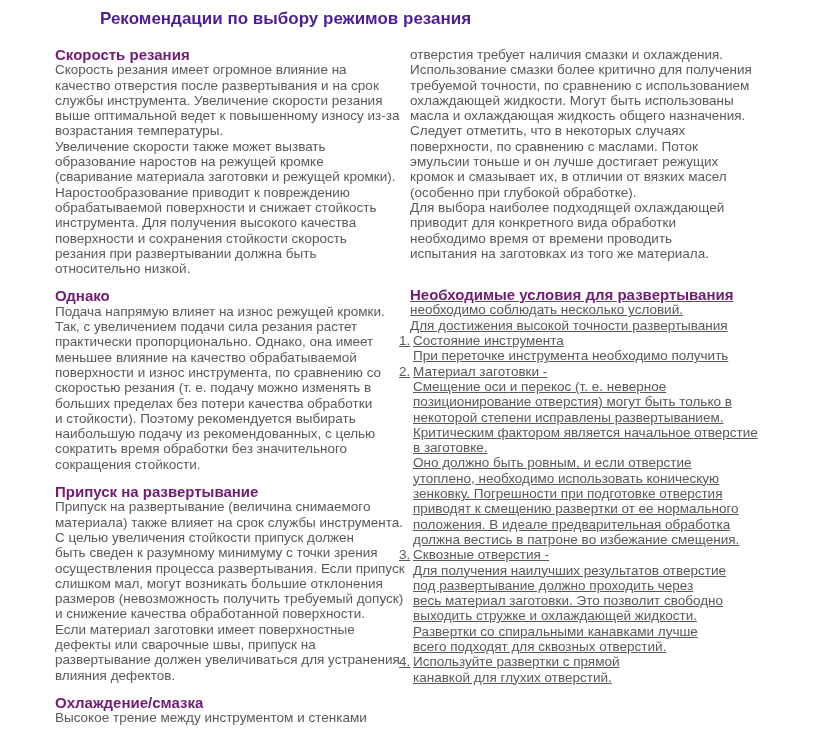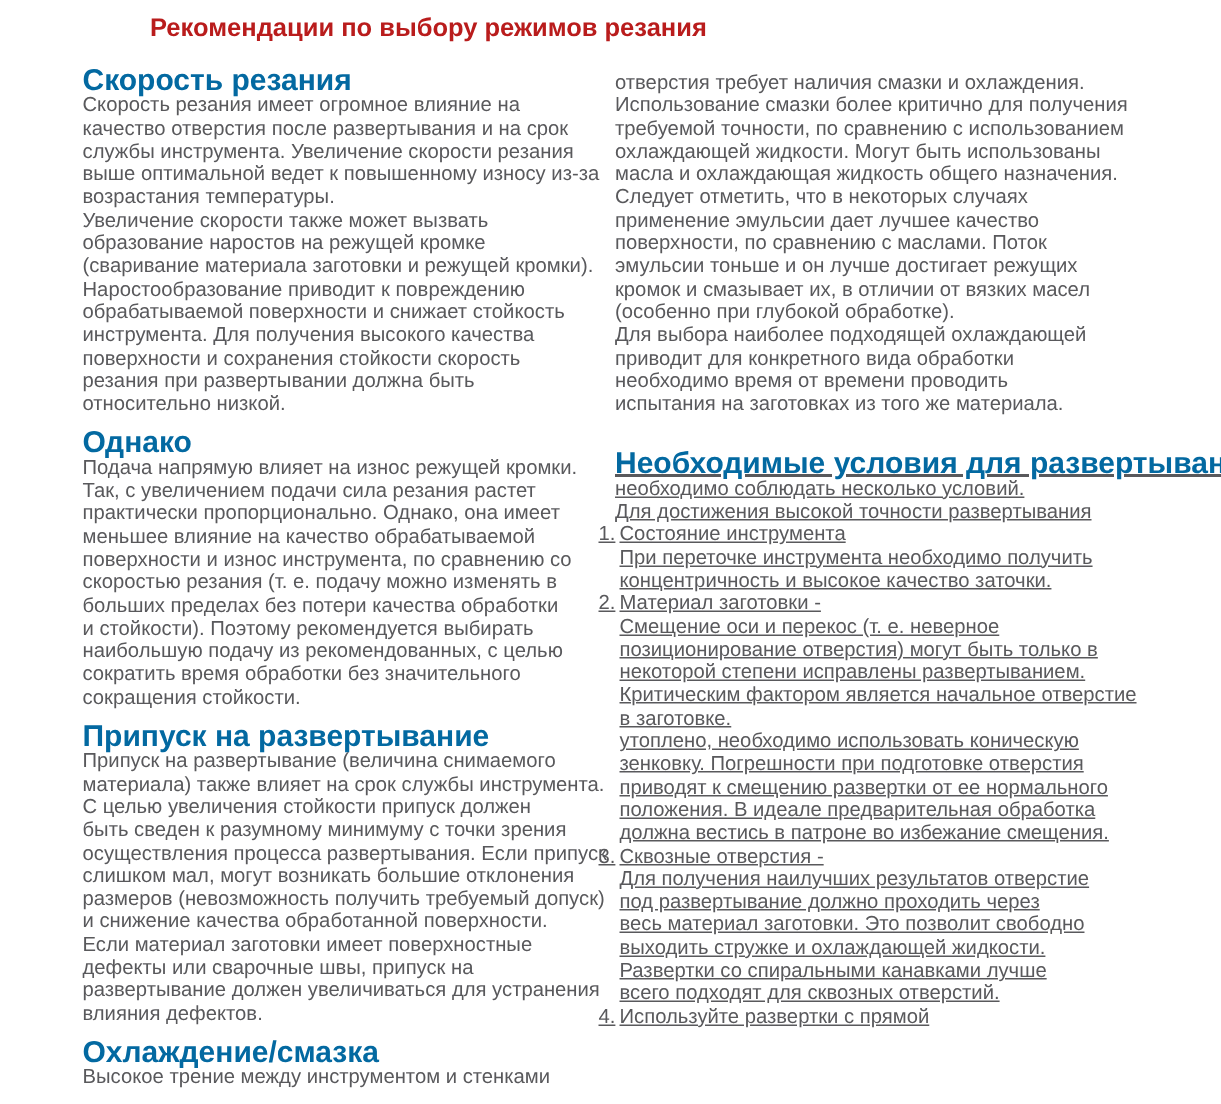--- a/index.html
+++ b/index.html
@@ -8,38 +8,38 @@
     background: #ffffff;
     font-family: "Liberation Sans", sans-serif;
     overflow: hidden;
   }
   .page { position: relative; width: 814px; height: 736px; background: #ffffff; }
   .page-title {
     position: absolute;
     left: 100px; top: 9px;
     font-size: 17px;
     font-weight: 700;
-    color: #b91c1c;
+    color: #4c1d95;
     white-space: nowrap;
   }
   .col {
     position: absolute;
     top: 47px;
     font-size: 13.5px;
     line-height: 15.3px;
     color: #59595c;
   }
   .col-left  { left: 55px;  width: 376px; }
   .col-right { left: 410px; width: 380px; }
   .doc-section + .doc-section { margin-top: 12px; }
   .col-right .doc-section + .doc-section { margin-top: 26px; text-decoration: underline; }
   .sec-heading {
-    font-size: 20px;
+    font-size: 15px;
     font-weight: 700;
-    color: #0369a1;
+    color: #701a75;
     line-height: 15.3px;
     white-space: nowrap;
   }
   .doc-line { white-space: nowrap; }
   .list-item { display: flex; margin-left: -11px; }
   .item-num  { flex: 0 0 14px; width: 14px; }
   .item-body { flex: 1 1 auto; min-width: 0; }
 </style>
 </head>
 <body>
@@ -101,51 +101,50 @@
     </div>
 
   <div class="col col-right">
       <section class="doc-section">
         <div class="doc-line">отверстия требует наличия смазки и охлаждения.</div>
         <div class="doc-line">Использование смазки более критично для получения</div>
         <div class="doc-line">требуемой точности, по сравнению с использованием</div>
         <div class="doc-line">охлаждающей жидкости. Могут быть использованы</div>
         <div class="doc-line">масла и охлаждающая жидкость общего назначения.</div>
         <div class="doc-line">Следует отметить, что в некоторых случаях</div>
-        <div class="doc-line">применение эмульсии дает лучшее качество</div>
         <div class="doc-line">поверхности, по сравнению с маслами. Поток</div>
         <div class="doc-line">эмульсии тоньше и он лучше достигает режущих</div>
         <div class="doc-line">кромок и смазывает их, в отличии от вязких масел</div>
         <div class="doc-line">(особенно при глубокой обработке).</div>
         <div class="doc-line">Для выбора наиболее подходящей охлаждающей</div>
         <div class="doc-line">приводит для конкретного вида обработки</div>
         <div class="doc-line">необходимо время от времени проводить</div>
         <div class="doc-line">испытания на заготовках из того же материала.</div>
       </section>
       <section class="doc-section">
         <h2 class="sec-heading">Необходимые условия для развертывания</h2>
         <div class="doc-line">необходимо соблюдать несколько условий.</div>
         <div class="doc-line">Для достижения высокой точности развертывания</div>
         <div class="list-item">
           <span class="item-num">1.</span>
           <div class="item-body">
             <div class="doc-line">Состояние инструмента</div>
             <div class="doc-line">При переточке инструмента необходимо получить</div>
-            <div class="doc-line">концентричность и высокое качество заточки.</div>
           </div>
         </div>
         <div class="list-item">
           <span class="item-num">2.</span>
           <div class="item-body">
             <div class="doc-line">Материал заготовки -</div>
             <div class="doc-line">Смещение оси и перекос (т. е. неверное</div>
             <div class="doc-line">позиционирование отверстия) могут быть только в</div>
             <div class="doc-line">некоторой степени исправлены развертыванием.</div>
             <div class="doc-line">Критическим фактором является начальное отверстие</div>
             <div class="doc-line">в заготовке.</div>
+            <div class="doc-line">Оно должно быть ровным, и если отверстие</div>
             <div class="doc-line">утоплено, необходимо использовать коническую</div>
             <div class="doc-line">зенковку. Погрешности при подготовке отверстия</div>
             <div class="doc-line">приводят к смещению развертки от ее нормального</div>
             <div class="doc-line">положения. В идеале предварительная обработка</div>
             <div class="doc-line">должна вестись в патроне во избежание смещения.</div>
           </div>
         </div>
         <div class="list-item">
           <span class="item-num">3.</span>
           <div class="item-body">
@@ -155,17 +154,18 @@
             <div class="doc-line">весь материал заготовки. Это позволит свободно</div>
             <div class="doc-line">выходить стружке и охлаждающей жидкости.</div>
             <div class="doc-line">Развертки со спиральными канавками лучше</div>
             <div class="doc-line">всего подходят для сквозных отверстий.</div>
           </div>
         </div>
         <div class="list-item">
           <span class="item-num">4.</span>
           <div class="item-body">
             <div class="doc-line">Используйте развертки с прямой</div>
+            <div class="doc-line">канавкой для глухих отверстий.</div>
           </div>
         </div>
       </section>
     </div>
 </div>
 
 </body></html>

